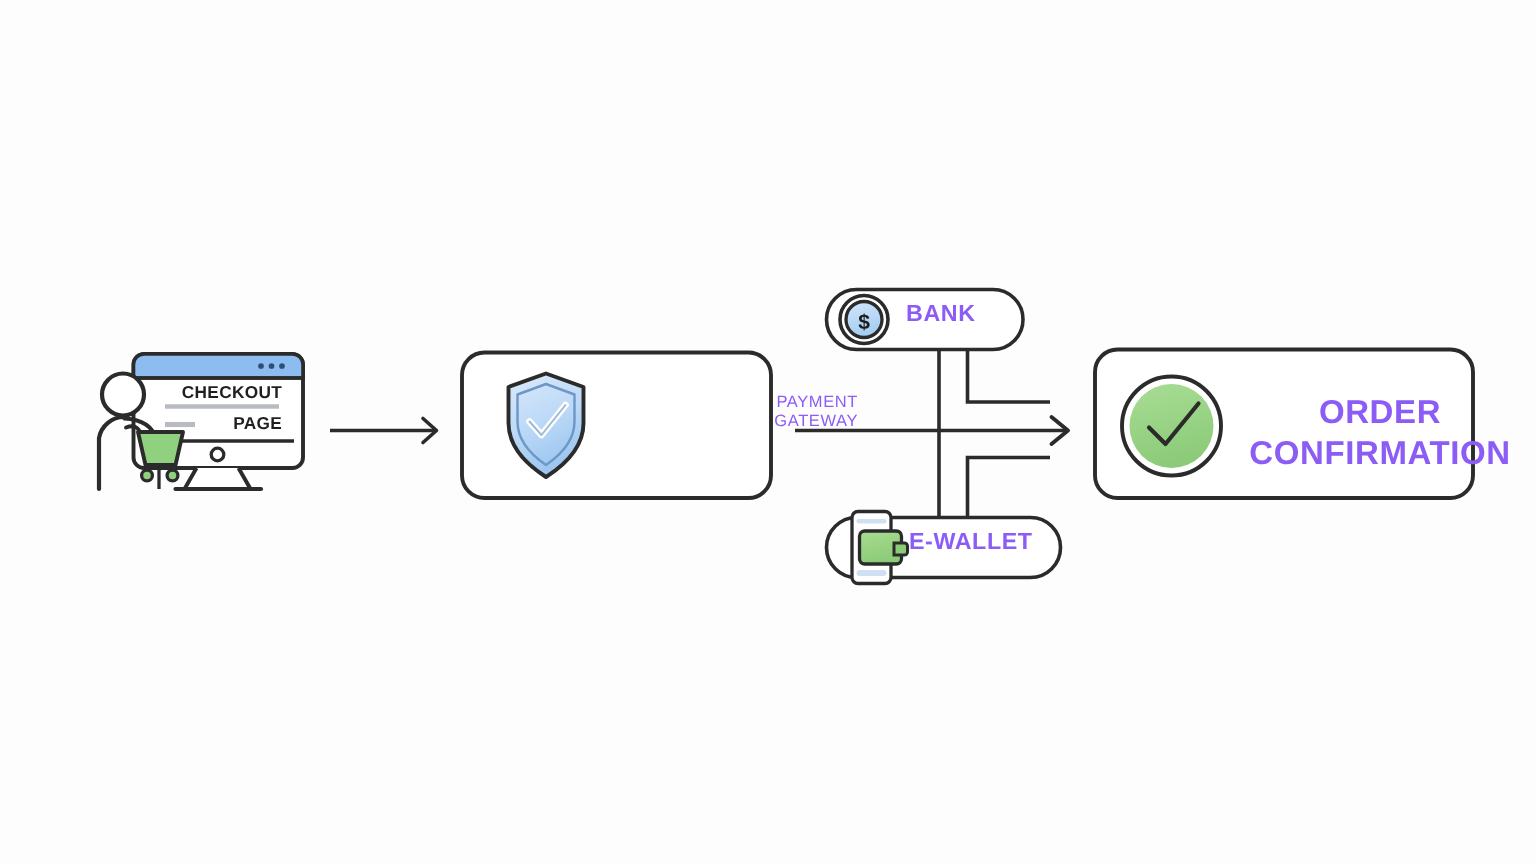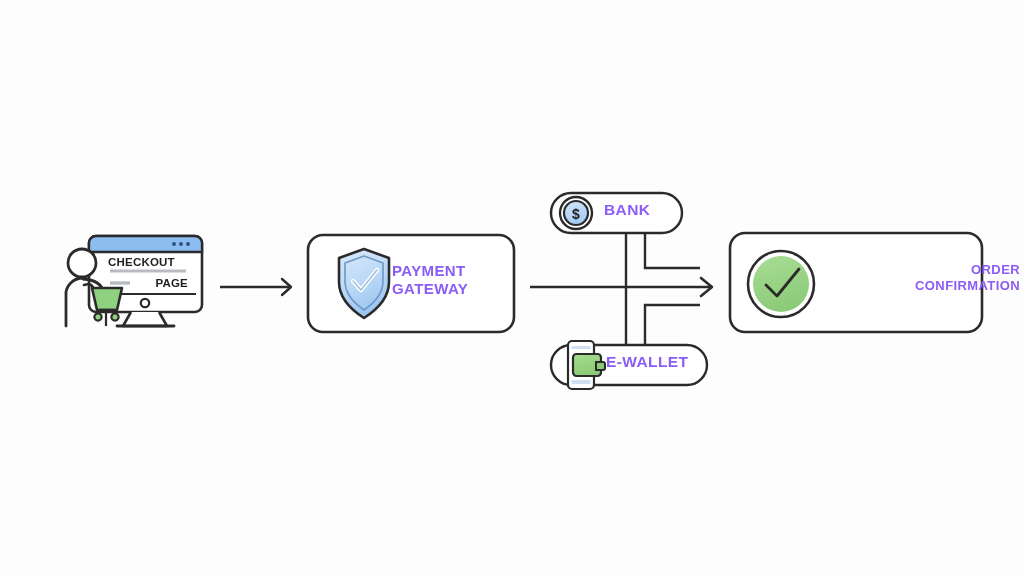--- a/index.html
+++ b/index.html
@@ -34,31 +34,31 @@
     letter-spacing: 0.4px;
     text-align: center;
     line-height: 1.22;
     white-space: pre-line;
     -webkit-font-smoothing: antialiased;
   }
   #label-payment-gateway {
     left: 392px;
     top: 262px;
     width: 180px;
-    font-size: 15px;
-    font-weight: 700;
-    text-align: left;
+    font-size: 11px;
+    font-weight: 400;
+    text-align: right;
   }
   #label-order-confirmation {
     left: 826px;
     top: 262px;
     width: 200px;
-    font-size: 13px;
-    font-weight: 700;
-    text-align: right;
+    font-size: 22px;
+    font-weight: 700;
+    text-align: center;
     margin-left: -6px;
   }
   #label-bank {
     left: 604px;
     top: 201px;
     width: 80px;
     font-size: 15.5px;
     font-weight: 600;
     text-align: left;
   }
@@ -78,21 +78,21 @@
     font-weight: 700;
     text-align: center;
     letter-spacing: 0.8px;
   }
   #label-checkout {
     left: 108px;
     top: 255px;
     width: 80px;
     font-size: 11.5px;
     font-weight: 700;
-    text-align: left;
+    text-align: right;
     letter-spacing: 0.2px;
     color: #1f1f1f;
   }
   #label-page {
     left: 126px;
     top: 276px;
     width: 62px;
     font-size: 11.5px;
     font-weight: 700;
     text-align: right;

